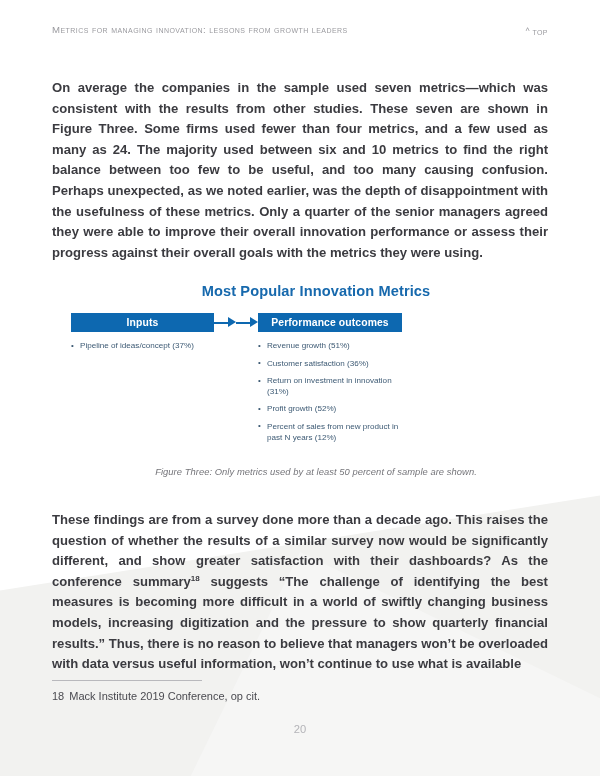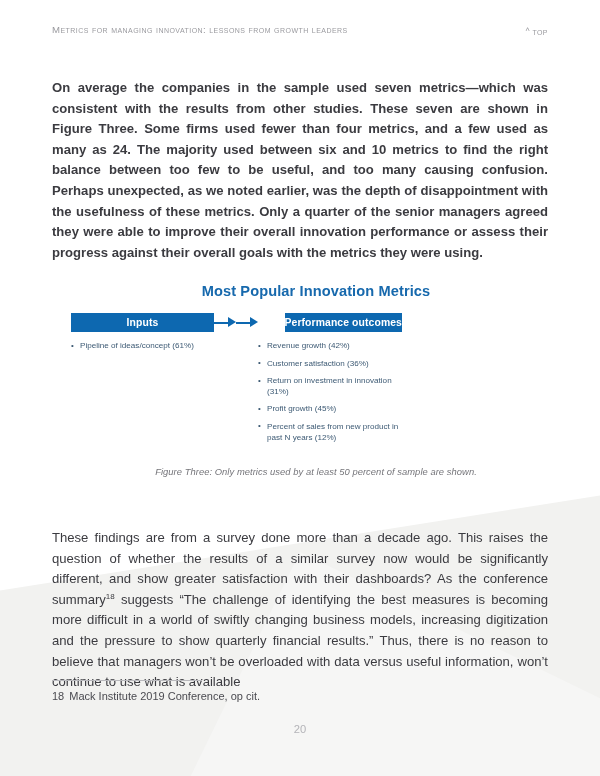--- a/index.html
+++ b/index.html
@@ -97,21 +97,21 @@
     color: #3b3b40;
     text-align: justify;
     font-family: "Liberation Sans", sans-serif;
   }
   p.body sup {
     font-size: 8px;
     vertical-align: super;
     line-height: 0;
   }
   .para-top { top: 78px; font-weight: bold; }
-  .para-bottom { top: 528px; }
+  .para-bottom { top: 510px; font-weight: bold; }
 
   
   .figure {
     position: absolute;
     left: 68px;
     top: 283px;
     width: 496px;
   }
   .fig-title {
     text-align: center;
@@ -126,21 +126,21 @@
     align-items: flex-start;
     width: 474px;
     margin-left: 3px;
   }
   .flow-col {
     display: flex;
     flex-direction: column;
   }
   .col-inputs { width: 143px; }
   .col-process { width: 143px; }
-  .col-outcomes { width: 144px; align-items: flex-end; }
+  .col-outcomes { width: 144px; }
 
   .flow-box {
     background: #0d68b0;
     color: #ffffff;
     font-size: 10.4px;
     font-weight: bold;
     text-align: center;
     height: 19px;
     line-height: 19px;
     letter-spacing: 0.1px;
@@ -258,42 +258,42 @@
   </div>
 
   <div class="figure">
     <div class="fig-title">Most Popular Innovation Metrics</div>
 
     <div class="fig-flow">
 
       <div class="flow-col col-inputs">
         <div class="flow-box">Inputs</div>
         <ul class="bullets">
-          <li>Pipeline of ideas/concept (61%)</li>
+          <li>Pipeline of ideas/concept (37%)</li>
         </ul>
       </div>
 
       <div class="arrow">
         <div class="shaft"></div>
           <div class="head"></div>
       </div>
 
 
       <div class="arrow">
         <div class="shaft"></div>
           <div class="head"></div>
       </div>
 
       <div class="flow-col col-outcomes">
         <div class="flow-box">Performance outcomes</div>
         <ul class="bullets">
-          <li>Revenue growth (42%)</li>
+          <li>Revenue growth (51%)</li>
           <li>Customer satisfaction (36%)</li>
           <li>Return on investment in innovation (31%)</li>
-          <li>Profit growth (45%)</li>
+          <li>Profit growth (52%)</li>
           <li>Percent of sales from new product in past N years (12%)</li>
         </ul>
       </div>
 
     </div>
 
     <div class="fig-caption">Figure Three: Only metrics used by at least 50 percent of sample are shown.</div>
   </div>
 
   <div class="body-col para-bottom">

